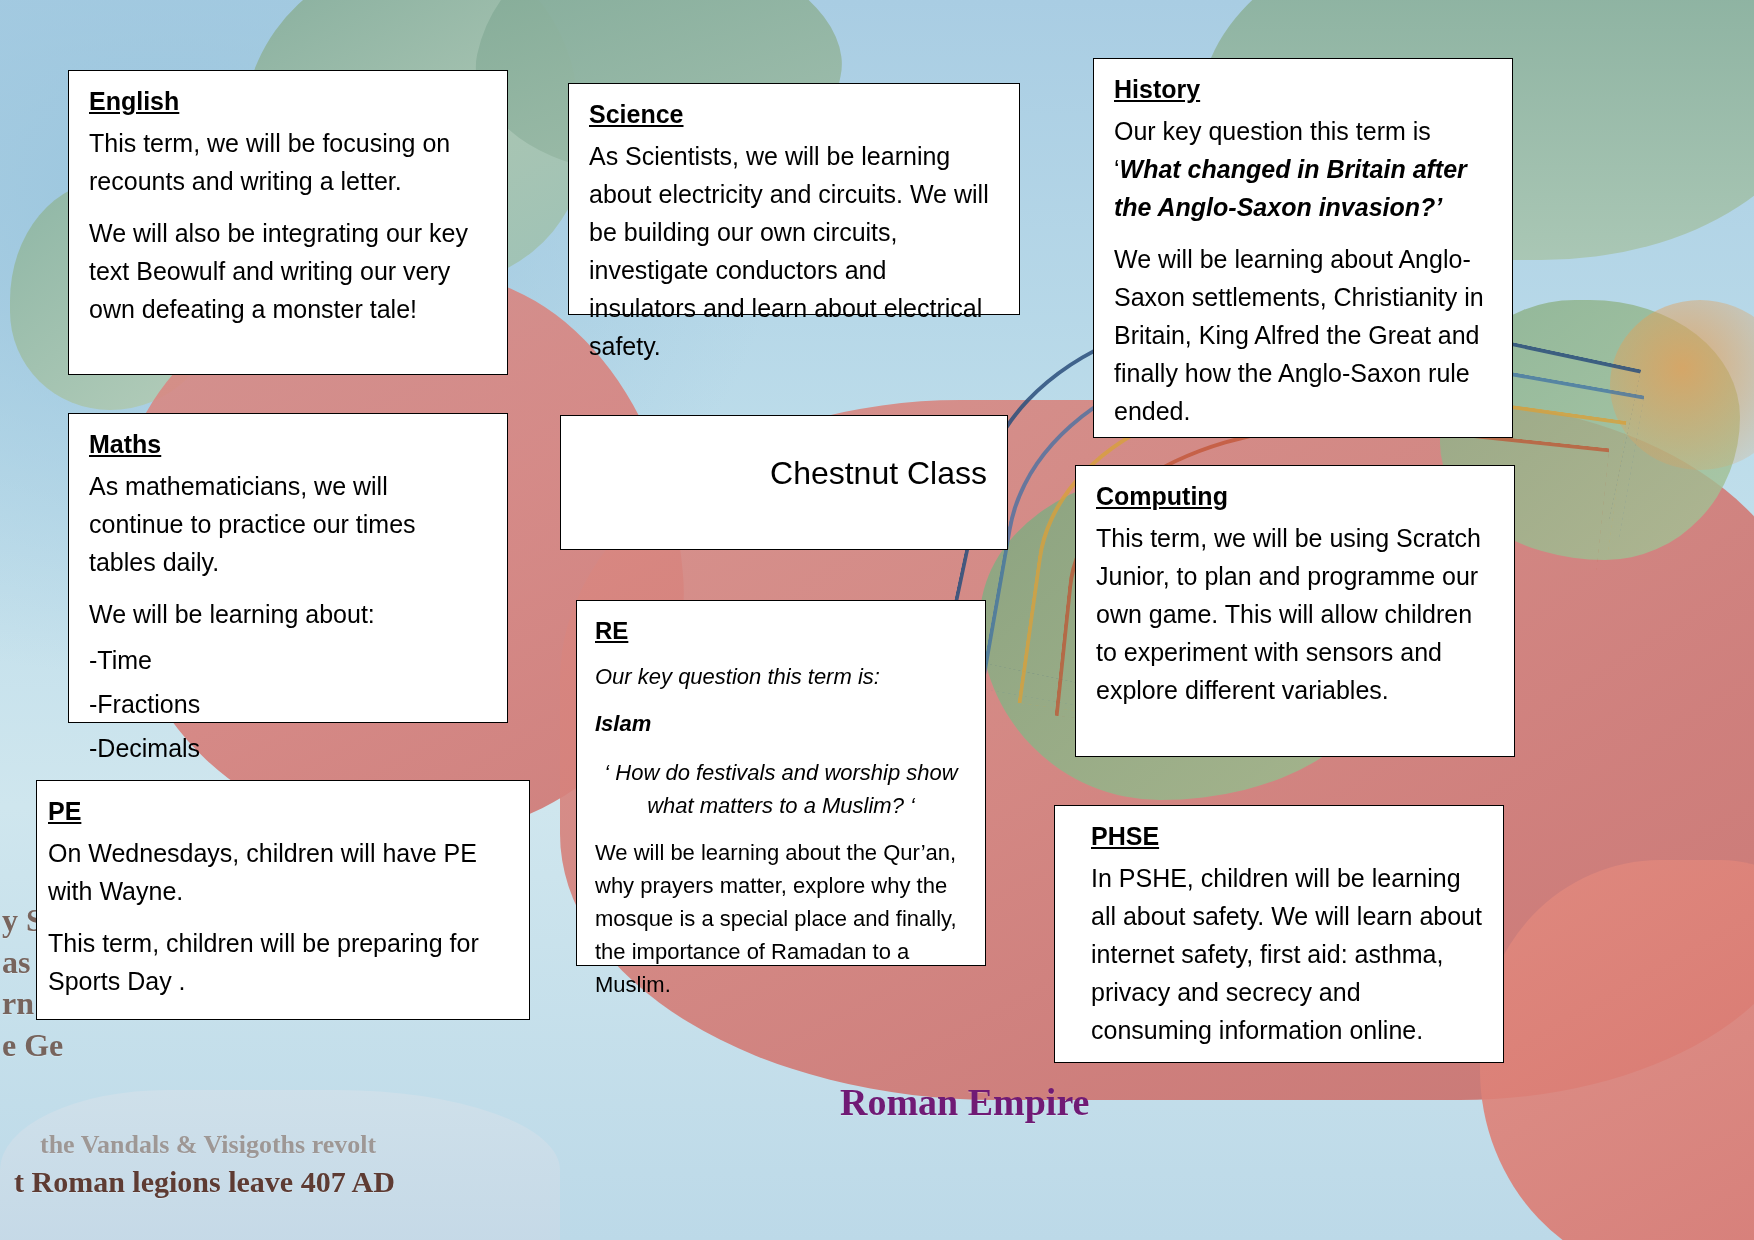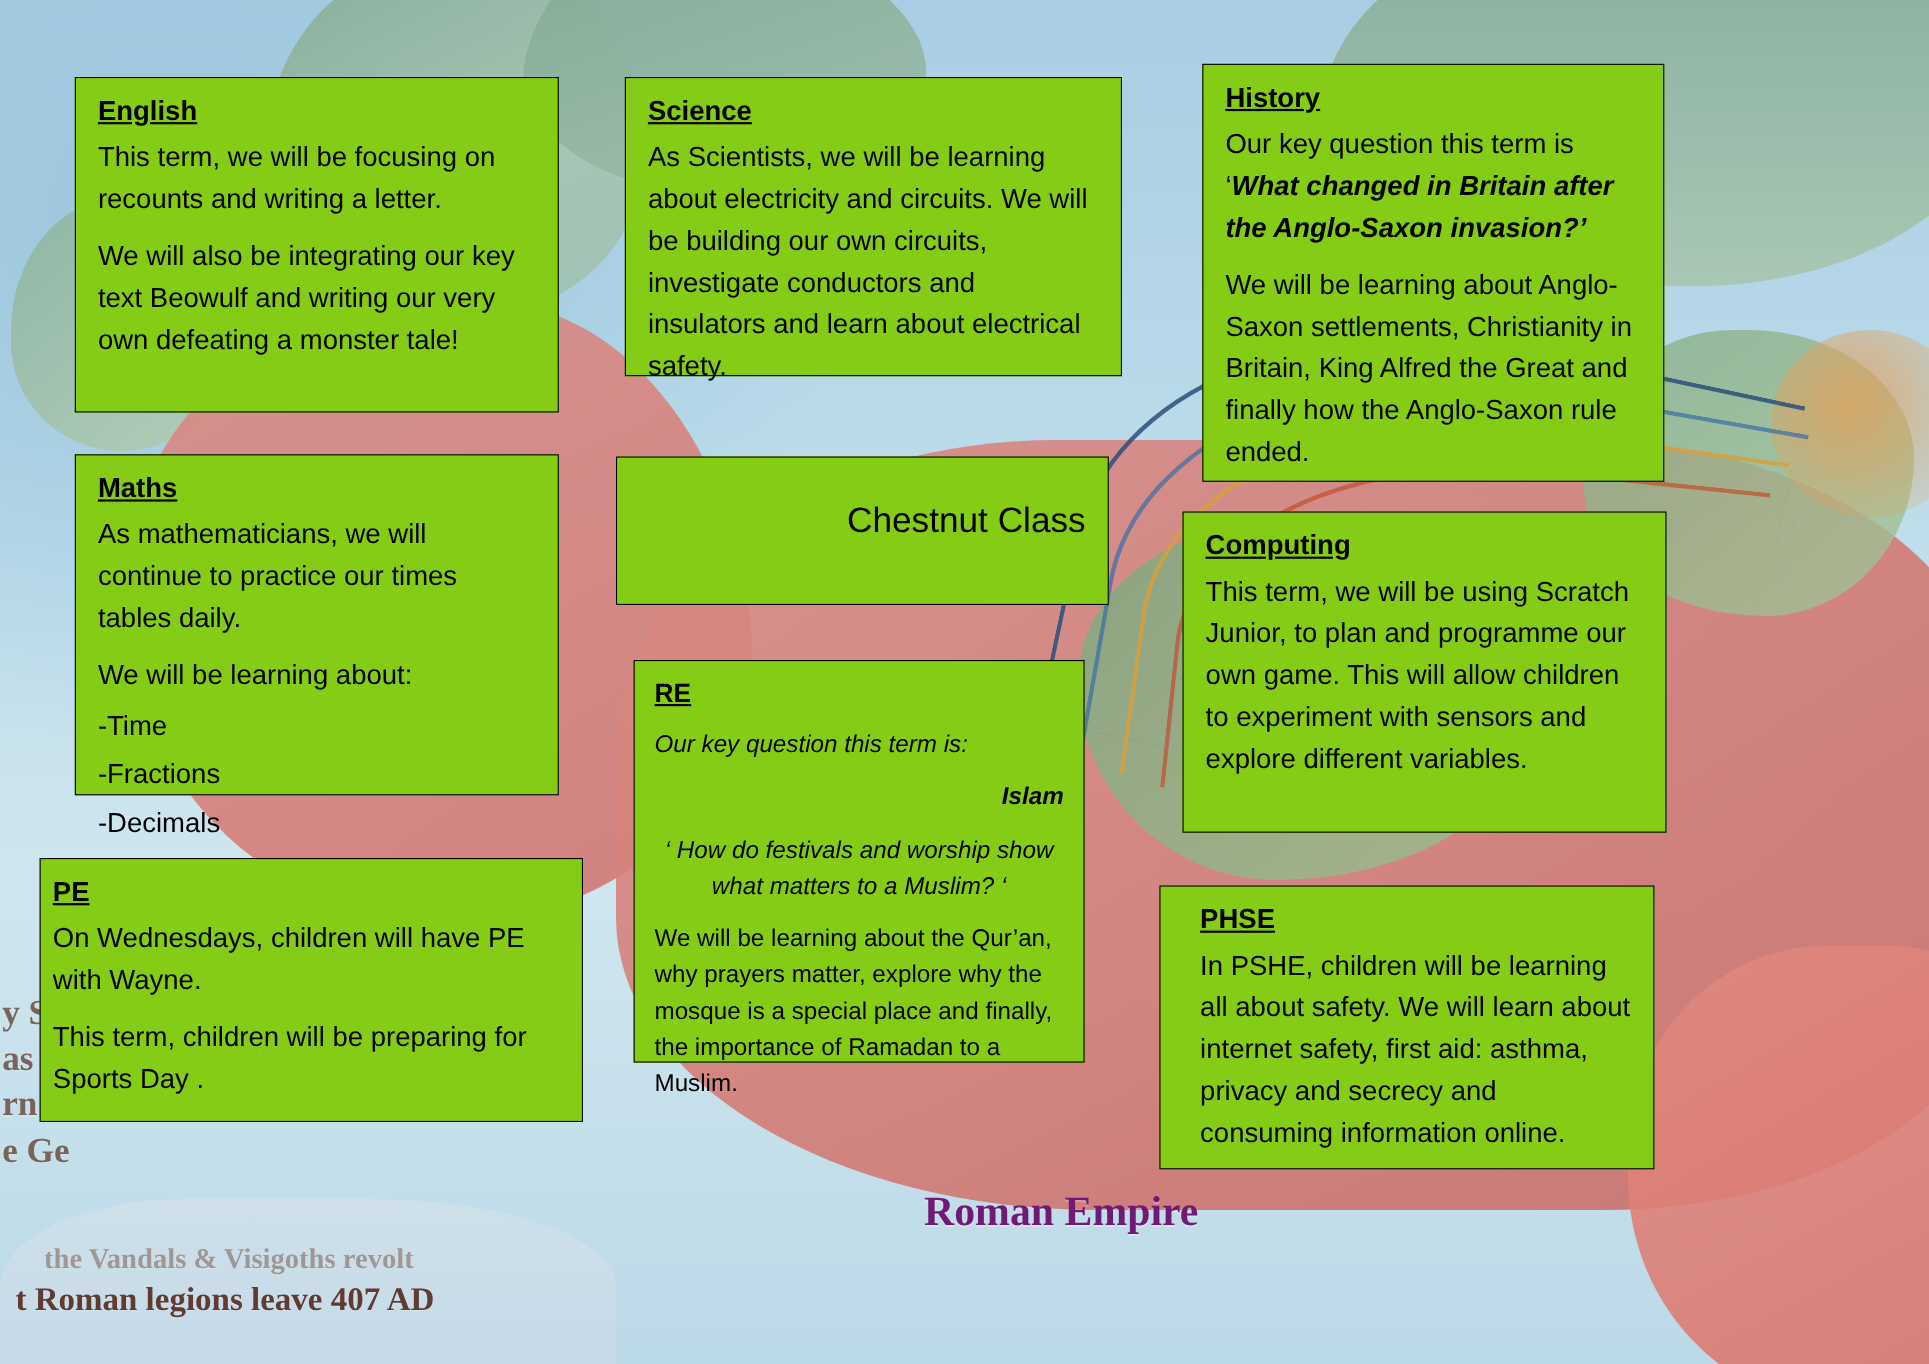--- a/index.html
+++ b/index.html
@@ -175,42 +175,42 @@
   .lbl-bottom {
     left: 14px; top: 1165px; font-size: 30px; color: #5e3b33;
   }
   .lbl-faint {
     left: 40px; top: 1130px; font-size: 26px; color: #7a5f52; opacity: .55;
   }
 
   
   .box {
     position: absolute;
-    background: #84cc16;
+    background: #ffffff;
     border: 1px solid #000;
     box-sizing: border-box;
     padding: 14px 20px 16px 20px;
     color: #000;
     font-family: "Liberation Sans", sans-serif;
     font-size: 25px;
     line-height: 1.52;
   }
   .box h2 {
     margin: 0 0 6px 0;
     font-size: 25px;
     font-weight: bold;
     text-decoration: underline;
     line-height: 1.3;
   }
   .box p { margin: 0 0 14px 0; }
   .box p:last-child { margin-bottom: 0; }
 
   
   #box-english   { left: 68px;  top: 70px;  width: 440px; height: 305px; }
-  #box-science   { left: 568px; top: 70px;  width: 452px; height: 272px; }
+  #box-science   { left: 568px; top: 83px;  width: 452px; height: 232px; }
   #box-history   { left: 1093px;top: 58px;  width: 420px; height: 380px; }
   #box-maths     { left: 68px;  top: 413px; width: 440px; height: 310px; }
   #box-title     { left: 560px; top: 415px; width: 448px; height: 135px; }
   #box-computing { left: 1075px;top: 465px; width: 440px; height: 292px; }
   #box-re        { left: 576px; top: 600px; width: 410px; height: 366px; }
   #box-pe        { left: 36px;  top: 780px; width: 494px; height: 240px; padding-left: 11px; }
   #box-phse      { left: 1054px;top: 805px; width: 450px; height: 258px; padding-left: 36px; }
 
   .title-text {
     font-size: 32px;
@@ -219,21 +219,21 @@
     margin: 0;
     padding-top: 24px;
     font-weight: normal;
   }
 
   .bold-italic { font-weight: bold; font-style: italic; }
 
   #box-re { font-size: 22px; line-height: 1.5; padding: 14px 18px; }
   #box-re h2 { font-size: 24px; }
   #box-re .re-q { font-style: italic; margin: 14px 0 14px 0; }
-  #box-re .re-topic { font-style: italic; font-weight: bold; text-align: right; margin: 0 0 16px 0; }
+  #box-re .re-topic { font-style: italic; font-weight: bold; text-align: left; margin: 0 0 16px 0; }
   #box-re .re-sub { text-align: center; margin: 0 0 14px 0; font-style: italic; }
 
   .list-line { margin: 0 0 6px 0; }
 </style>
 </head>
 <body>
 
 <div id="page">
 
   <div class="map-layer">

